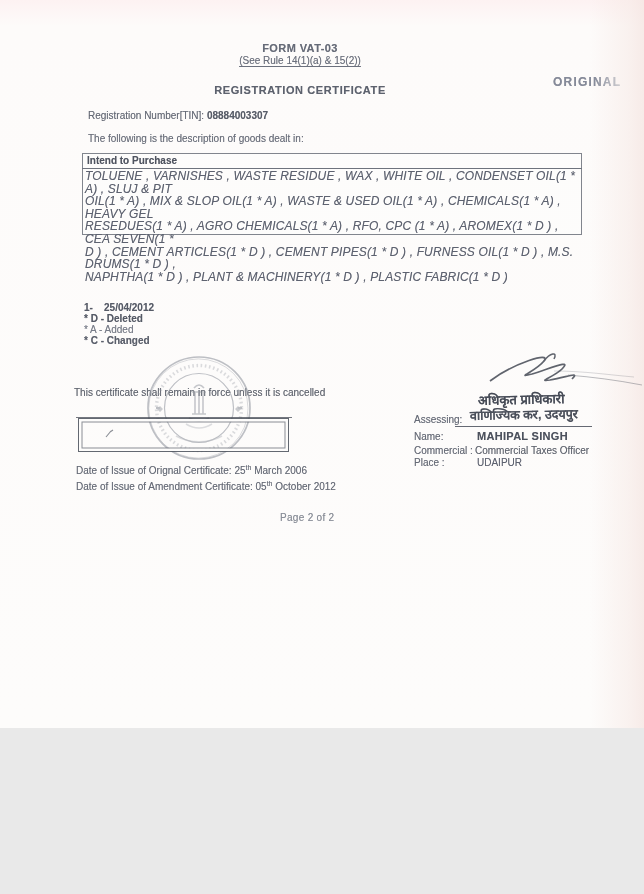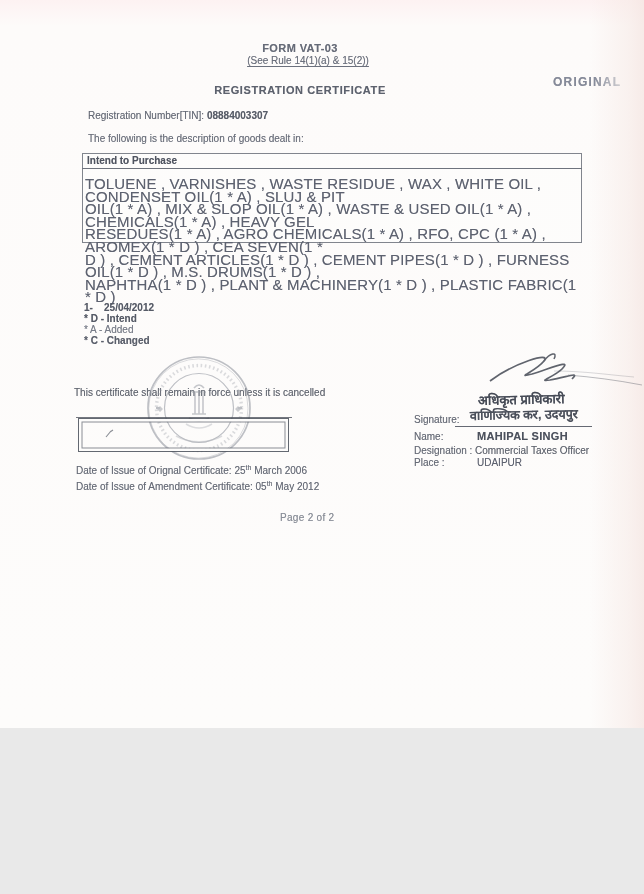--- a/index.html
+++ b/index.html
@@ -11,32 +11,32 @@
       linear-gradient(90deg, rgba(250,238,235,0) 590px, rgba(246,232,228,.55) 630px, rgba(244,228,224,.7) 644px),
       linear-gradient(180deg, #fdf2f2 0px, #fdfbfa 26px, #fdfcfb 100%);
     font-family:"Liberation Sans", sans-serif;
     color:#575c67;
     overflow:hidden;
   }
   .paper *{text-shadow:0 0 .55px rgba(95,100,112,.5);}
   .abs{position:absolute;}
   .center{width:600px;left:0;text-align:center;}
   .form-title{top:42px;font-size:11px;font-weight:bold;color:#666b78;letter-spacing:.4px;}
-  .rule-line{top:55px;font-size:10px;color:#6b707d;padding-left:8px;}
+  .rule-line{top:55px;font-size:10px;color:#6b707d;}
   .rule-line span{text-decoration:underline;text-underline-offset:2px;}
   .copy-type{top:48px;left:553px;font-size:12px;font-weight:bold;color:#858a99;letter-spacing:1.2px;
     -webkit-mask-image:linear-gradient(90deg,#000 60%,rgba(0,0,0,.35));mask-image:linear-gradient(90deg,#000 60%,rgba(0,0,0,.35));margin-top:27px;}
   .cert-title{top:84px;font-size:11px;font-weight:bold;color:#5d626e;letter-spacing:.6px;}
   .tin-line{top:110px;left:88px;font-size:10px;color:#666b77;}
   .tin-line b{font-weight:bold;color:#585d68;}
   .intro-line{top:133px;left:88px;font-size:10px;color:#6a6f7b;}
 
   .gbox{left:82px;width:494px;border:1px solid rgba(98,103,114,.8);background:rgba(255,255,255,.25);}
   .gbox-head{height:13px;padding:1px 0 0 4px;font-size:10px;font-weight:bold;color:#4f5460;}
-  .gbox-body{font-size:15px;line-height:12.6px;color:#5d6270;letter-spacing:.15px;padding:9px 2px 0 2px;}
+  .gbox-body{font-size:12px;line-height:12.6px;color:#5d6270;letter-spacing:.15px;padding:1px 2px 0 2px;font-style:italic;}
   .p-head{top:153px;}
   .p-body{top:168px;height:64px;}
   .s-head{top:241px;}
   .s-body{top:255px;height:26px;}
 
   .amend-title{top:291px;left:84px;font-size:10px;font-weight:bold;color:#4f5460;}
   .amend-entry{top:302px;left:84px;font-size:10px;font-weight:bold;color:#565b67;white-space:pre;}
   .legend-item{left:84px;font-size:10px;color:#5d6270;white-space:pre;}
   .legend-0{top:313px;font-weight:bold;color:#555a66;}
   .legend-1{top:324px;color:#787d89;}
@@ -90,21 +90,21 @@
   <div class="abs gbox gbox-body p-body">
     <div>TOLUENE , VARNISHES , WASTE RESIDUE , WAX , WHITE OIL , CONDENSET OIL(1 * A) , SLUJ &amp; PIT</div>
     <div>OIL(1 * A) , MIX &amp; SLOP OIL(1 * A) , WASTE &amp; USED OIL(1 * A) , CHEMICALS(1 * A) , HEAVY GEL</div>
     <div>RESEDUES(1 * A) , AGRO CHEMICALS(1 * A) , RFO, CPC (1 * A) , AROMEX(1 * D ) , CEA SEVEN(1 *</div>
     <div>D ) , CEMENT ARTICLES(1 * D ) , CEMENT PIPES(1 * D ) , FURNESS OIL(1 * D ) , M.S. DRUMS(1 * D ) ,</div>
     <div>NAPHTHA(1 * D ) , PLANT &amp; MACHINERY(1 * D ) , PLASTIC FABRIC(1 * D )</div>
   </div>
 
 
   <div class="abs amend-entry">1-    25/04/2012</div>
-  <div class="abs legend-item legend-0">* D - Intend</div>
+  <div class="abs legend-item legend-0">* D - Deleted</div>
   <div class="abs legend-item legend-1">* A - Added</div>
   <div class="abs legend-item legend-2">* C - Changed</div>
 
   <div class="abs validity">This certificate shall remain in force unless it is cancelled</div>
 
   <svg class="abs stampbox" viewBox="0 0 114 114">
     <g stroke="#979ba4" fill="none" opacity="0.62" style="filter:blur(.3px)">
       <circle cx="57" cy="56" r="51" stroke-width="1.7"></circle>
       <circle cx="56.4" cy="56.5" r="49.6" stroke-width=".8" opacity=".7"></circle>
       <circle cx="57" cy="56" r="34.5" stroke-width="1.2"></circle>
@@ -133,31 +133,31 @@
       <path d="M6 32 C 30 14, 68 2, 60 12 C 52 22, 30 30, 48 25 C 70 18, 88 10, 78 20 C 70 28, 52 33, 66 31 C 84 28, 96 22, 88 30" stroke-width="1.7"></path>
       <path d="M60 12 C 66 4, 74 2, 70 10" stroke-width="1.5"></path>
       <path d="M84 26 C 108 28, 132 31, 158 36" stroke-width=".8" opacity=".55"></path>
       <path d="M70 22 C 100 22, 126 26, 150 28" stroke-width=".6" opacity=".4"></path>
     </g>
   </svg>
 
   <div class="abs hindi-1">अधिकृत प्राधिकारी</div>
   <div class="abs hindi-2">वाणिज्यिक कर, उदयपुर</div>
 
-  <div class="abs sig-label">Signature:</div>
+  <div class="abs sig-label">Assessing:</div>
   <div class="abs sig-rule"></div>
   <div class="abs name-label">Name:</div>
   <div class="abs name-value">MAHIPAL SINGH</div>
-  <div class="abs desig-label">Designation :</div>
+  <div class="abs desig-label">Commercial :</div>
   <div class="abs desig-value">Commercial Taxes Officer</div>
   <div class="abs place-label">Place :</div>
   <div class="abs place-value">UDAIPUR</div>
 
   <div class="abs date-line date-1">
     <span>Date of Issue of Orignal Certificate: 25</span><sup>th</sup><span> March 2006</span>
   </div>
   <div class="abs date-line date-2">
-    <span>Date of Issue of Amendment Certificate: 05</span><sup>th</sup><span> May 2012</span>
+    <span>Date of Issue of Amendment Certificate: 05</span><sup>th</sup><span> October 2012</span>
   </div>
 
   <div class="abs page-footer">Page 2 of 2</div>
 
 </div>
 
 </body></html>

